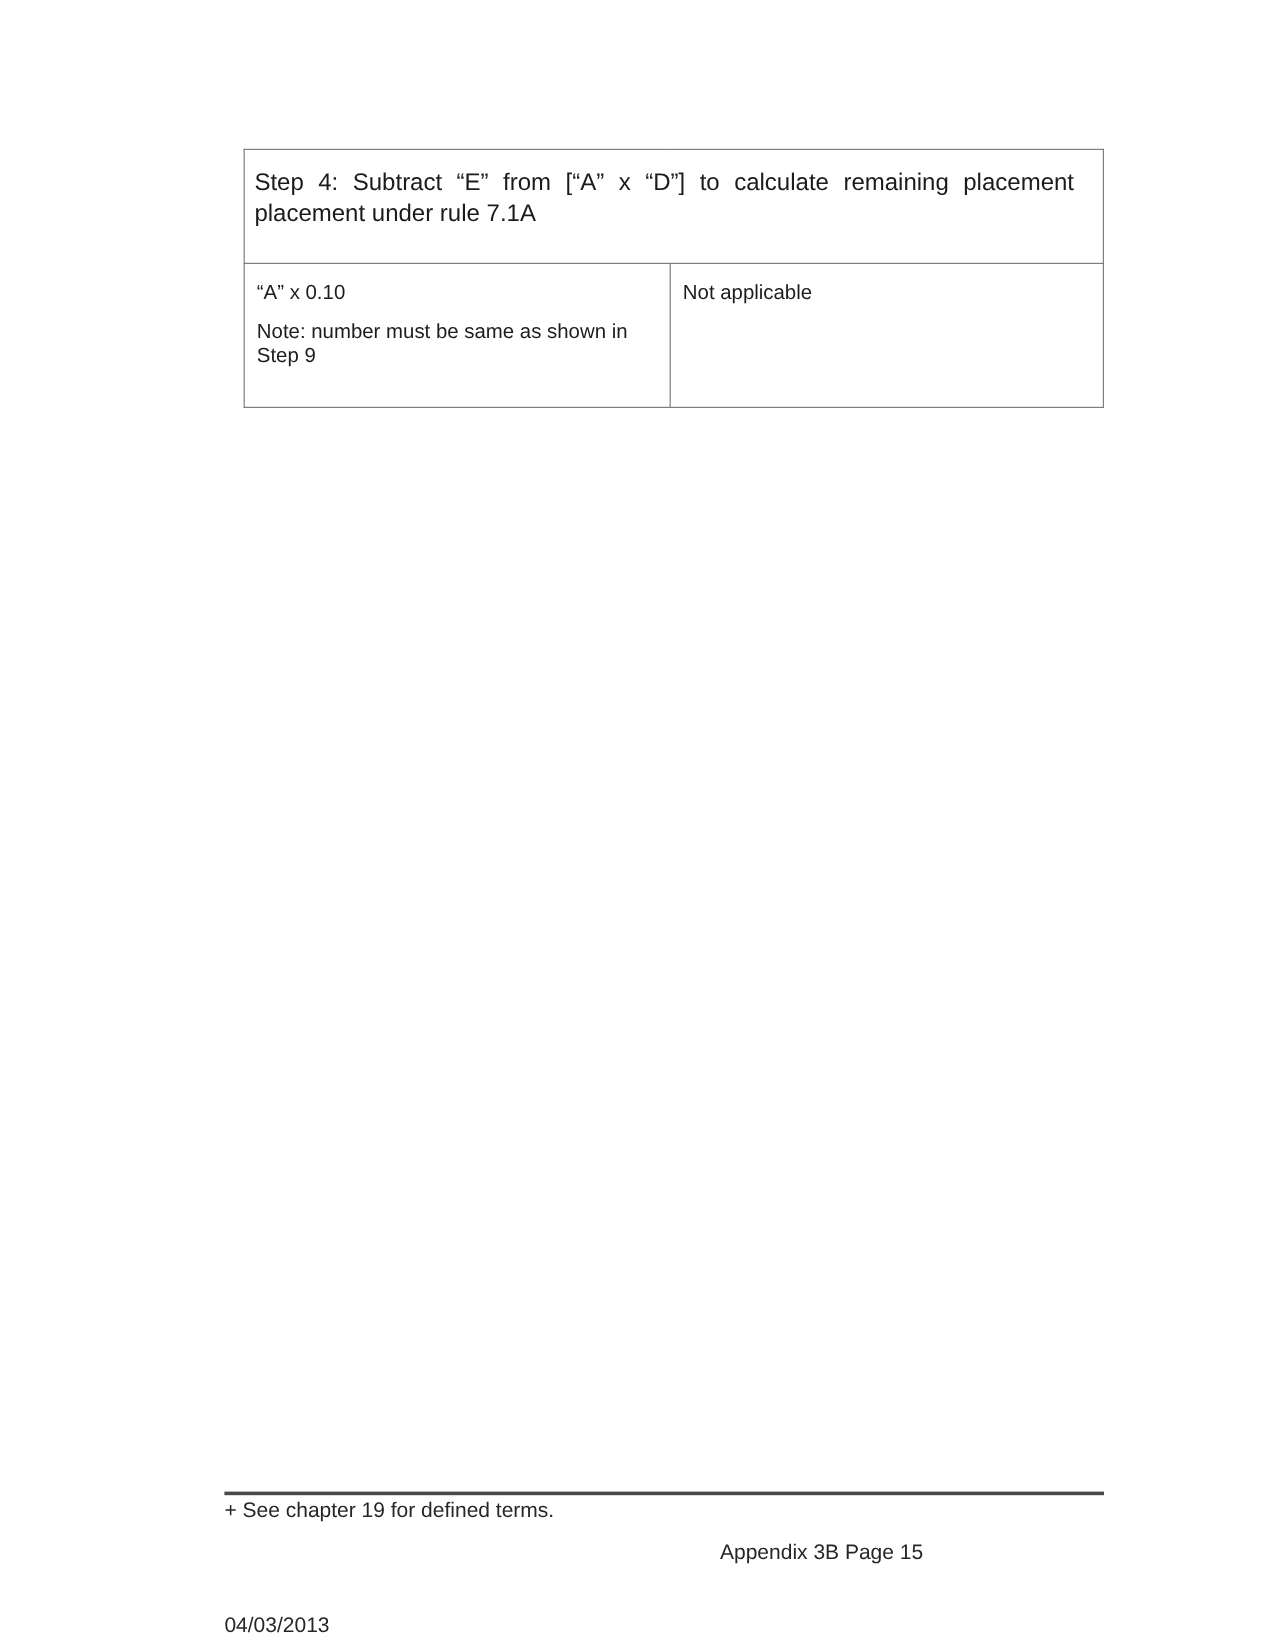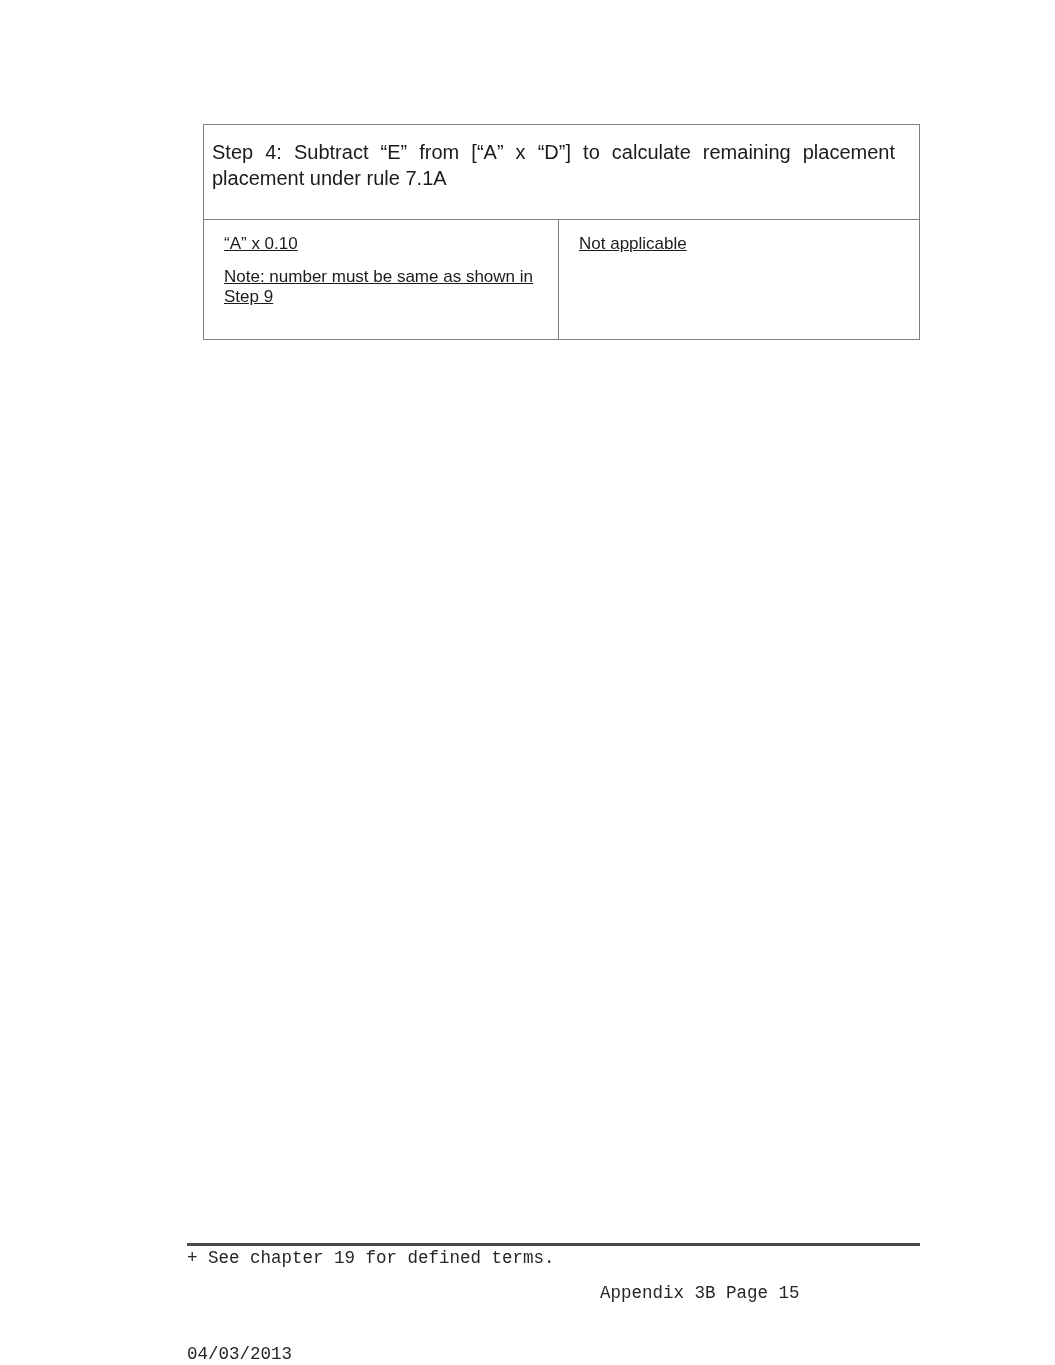--- a/index.html
+++ b/index.html
@@ -49,39 +49,38 @@
     color: #1b1b1b;
   }
   .title-line.first {
     text-align: justify;
     text-align-last: justify;
   }
   tr.row-1 td { height: 105px; }
   tr.row-2 td { height: 102px; }
   tr.row-3 td { height: 104px; }
   td p {
-    margin: 0 0 12px 12px;
-    text-decoration: underline;
+    margin: 0 0 12px 2px;
   }
   td.right-cell {
     padding-left: 9px;
   }
 
   
   .footer-rule {
     position: absolute;
     left: 187px;
     top: 1243px;
     width: 733px;
     height: 3px;
     background: #4a4a4a;
   }
   .footnote, .footer-date, .footer-page-label {
     position: absolute;
-    font-family: Liberation Mono, monospace;
+    font-family: Liberation Sans, sans-serif;
     font-size: 17.5px;
     color: #262626;
     white-space: nowrap;
   }
   .footnote {
     left: 187px;
     top: 1248px;
   }
   .footer-date {
     left: 187px;

